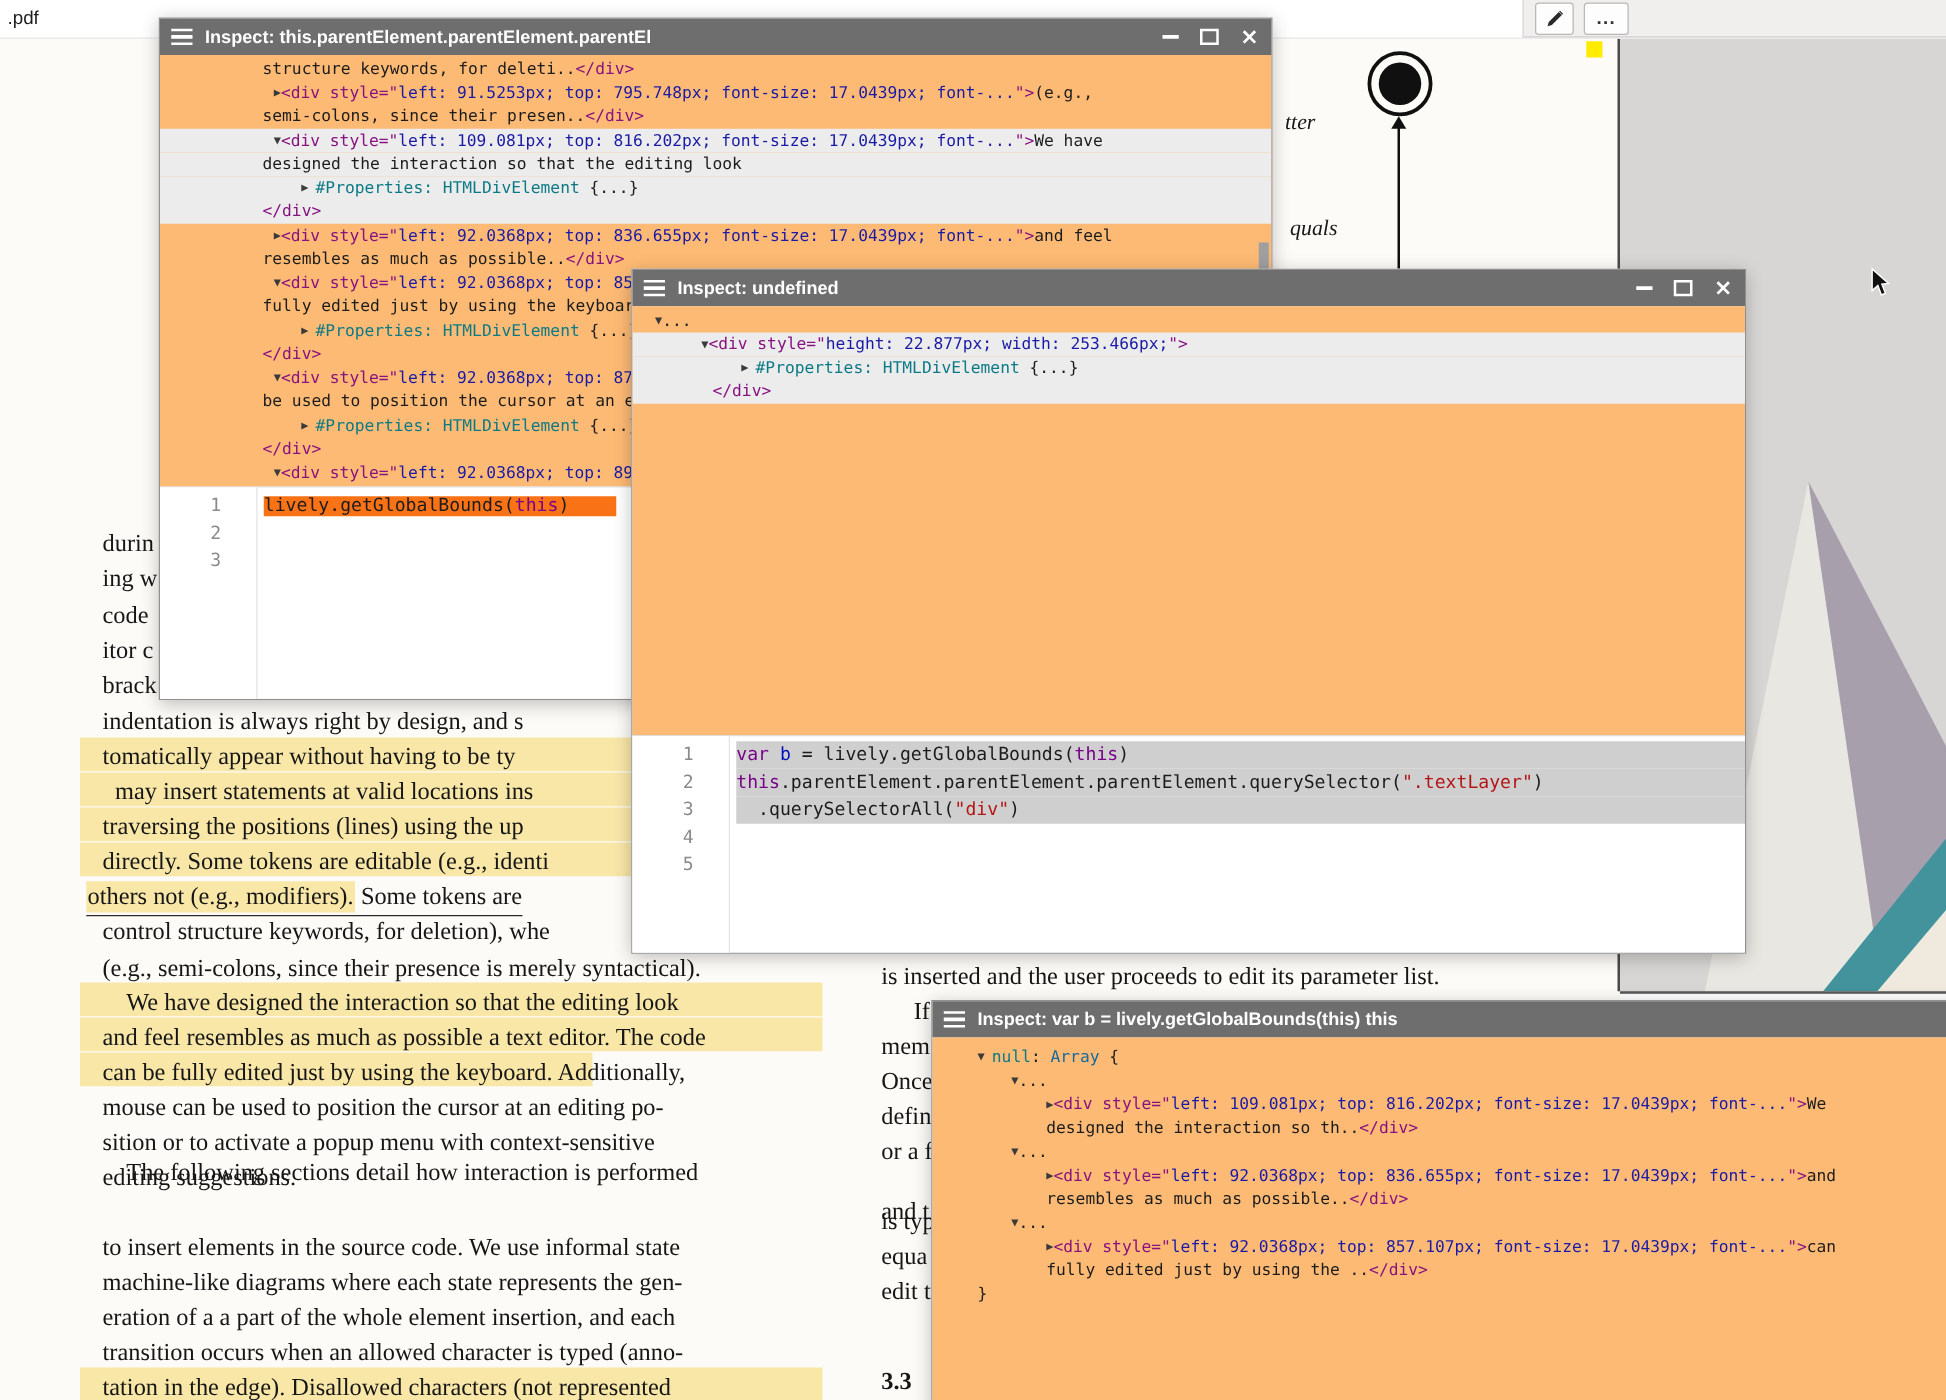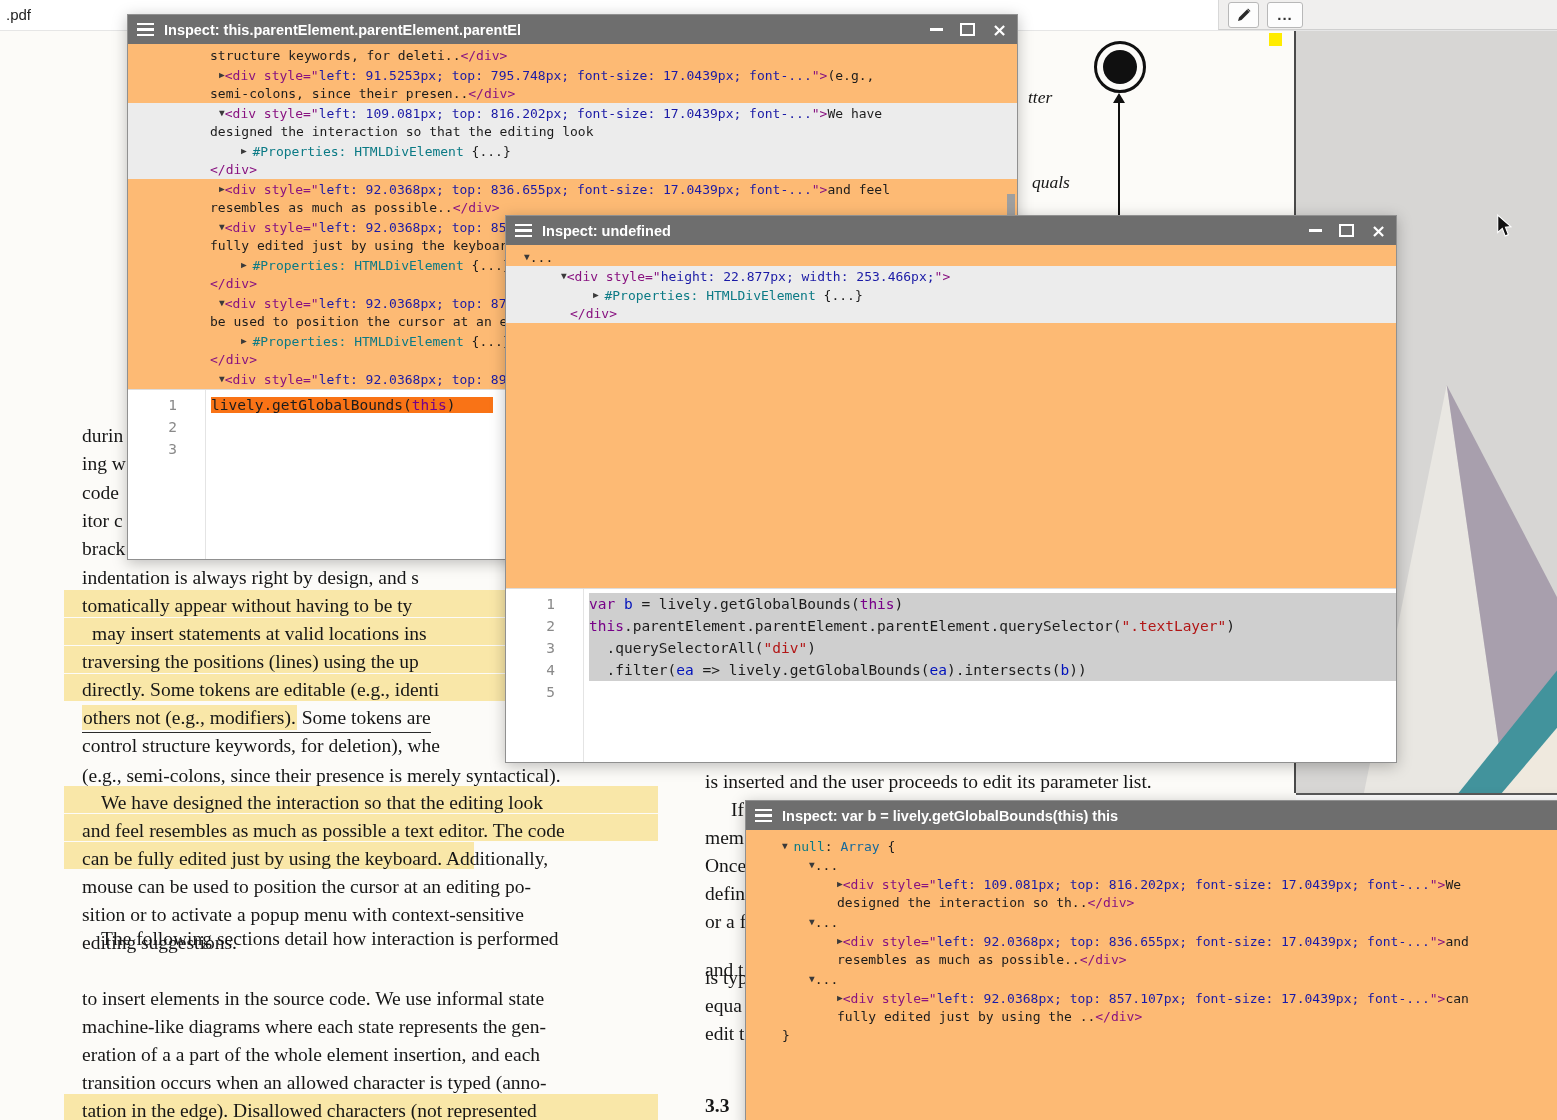--- a/index.html
+++ b/index.html
@@ -117,21 +117,21 @@
         <div class="pline" style="left: 82px; top: 423px;">durin</div>
         <div class="pline" style="left: 82px; top: 451px;">ing w</div>
         <div class="pline" style="left: 82px; top: 480px;">code</div>
         <div class="pline" style="left: 82px; top: 508px;">itor c</div>
         <div class="pline" style="left: 82px; top: 536px;">brack</div>
         <div class="pline" style="left: 82px; top: 565px;">indentation is always right by design, and s</div>
         <div class="pline" style="left: 82px; top: 593px;">tomatically appear without having to be ty</div>
         <div class="pline" style="left: 92px; top: 621px;">may insert statements at valid locations ins</div>
         <div class="pline" style="left: 82px; top: 649px;">traversing the positions (lines) using the up</div>
         <div class="pline" style="left: 82px; top: 677px;">directly. Some tokens are editable (e.g., identi</div>
-        <div class="pline ul" style="left: 82px; top: 705px;"><span class="phl">others not (e.g., modifiers).</span><span> Some tokens are</span></div>
+        <div class="pline ul" style="left: 69px; top: 705px;"><span class="phl">others not (e.g., modifiers).</span><span> Some tokens are</span></div>
         <div class="pline" style="left: 82px; top: 733px;">control structure keywords, for deletion), whe</div>
         <div class="pline" style="left: 82px; top: 763px;">(e.g., semi-colons, since their presence is merely syntactical).</div>
         <div class="pline" style="left: 101px; top: 790px;">We have designed the interaction so that the editing look</div>
         <div class="pline" style="left: 82px; top: 818px;">and feel resembles as much as possible a text editor. The code</div>
         <div class="pline" style="left: 82px; top: 846px;">can be fully edited just by using the keyboard. Additionally,</div>
         <div class="pline" style="left: 82px; top: 874px;">mouse can be used to position the cursor at an editing po-</div>
         <div class="pline" style="left: 82px; top: 902px;">sition or to activate a popup menu with context-sensitive</div>
         <div class="pline" style="left: 82px; top: 930px;">editing suggestions.</div>
         <div class="pline" style="left: 101px; top: 926px;">The following sections detail how interaction is performed</div>
         <div class="pline" style="left: 82px; top: 986px;">to insert elements in the source code. We use informal state</div>
@@ -252,21 +252,20 @@
           <div class="gnum">1</div>
           <div class="gnum">2</div>
           <div class="gnum">3</div>
           <div class="gnum">4</div>
           <div class="gnum">5</div>
         </div>
       <div class="code">
           <div class="crow csel"><span class="sg-k">var</span><span class="sg-p"> </span><span class="sg-d">b</span><span class="sg-p"> = lively.getGlobalBounds(</span><span class="sg-k">this</span><span class="sg-p">)</span></div>
           <div class="crow csel"><span class="sg-k">this</span><span class="sg-p">.parentElement.parentElement.parentElement.querySelector(</span><span class="sg-s">".textLayer"</span><span class="sg-p">)</span></div>
           <div class="crow csel"><span class="sg-p">  .querySelectorAll(</span><span class="sg-s">"div"</span><span class="sg-p">)</span></div>
-          <div class="crow csel"><span class="sg-p">  .filter(</span><span class="sg-d">ea</span><span class="sg-p"> =&gt; lively.getGlobalBounds(</span><span class="sg-d">ea</span><span class="sg-p">).intersects(</span><span class="sg-d">b</span><span class="sg-p">))</span></div>
           <div class="crow"></div>
         </div>
     </div>
   </div>
 
   <div id="win3" class="win">
     <div class="titlebar">
       <span class="burger">
           <i></i>
           <i></i>

